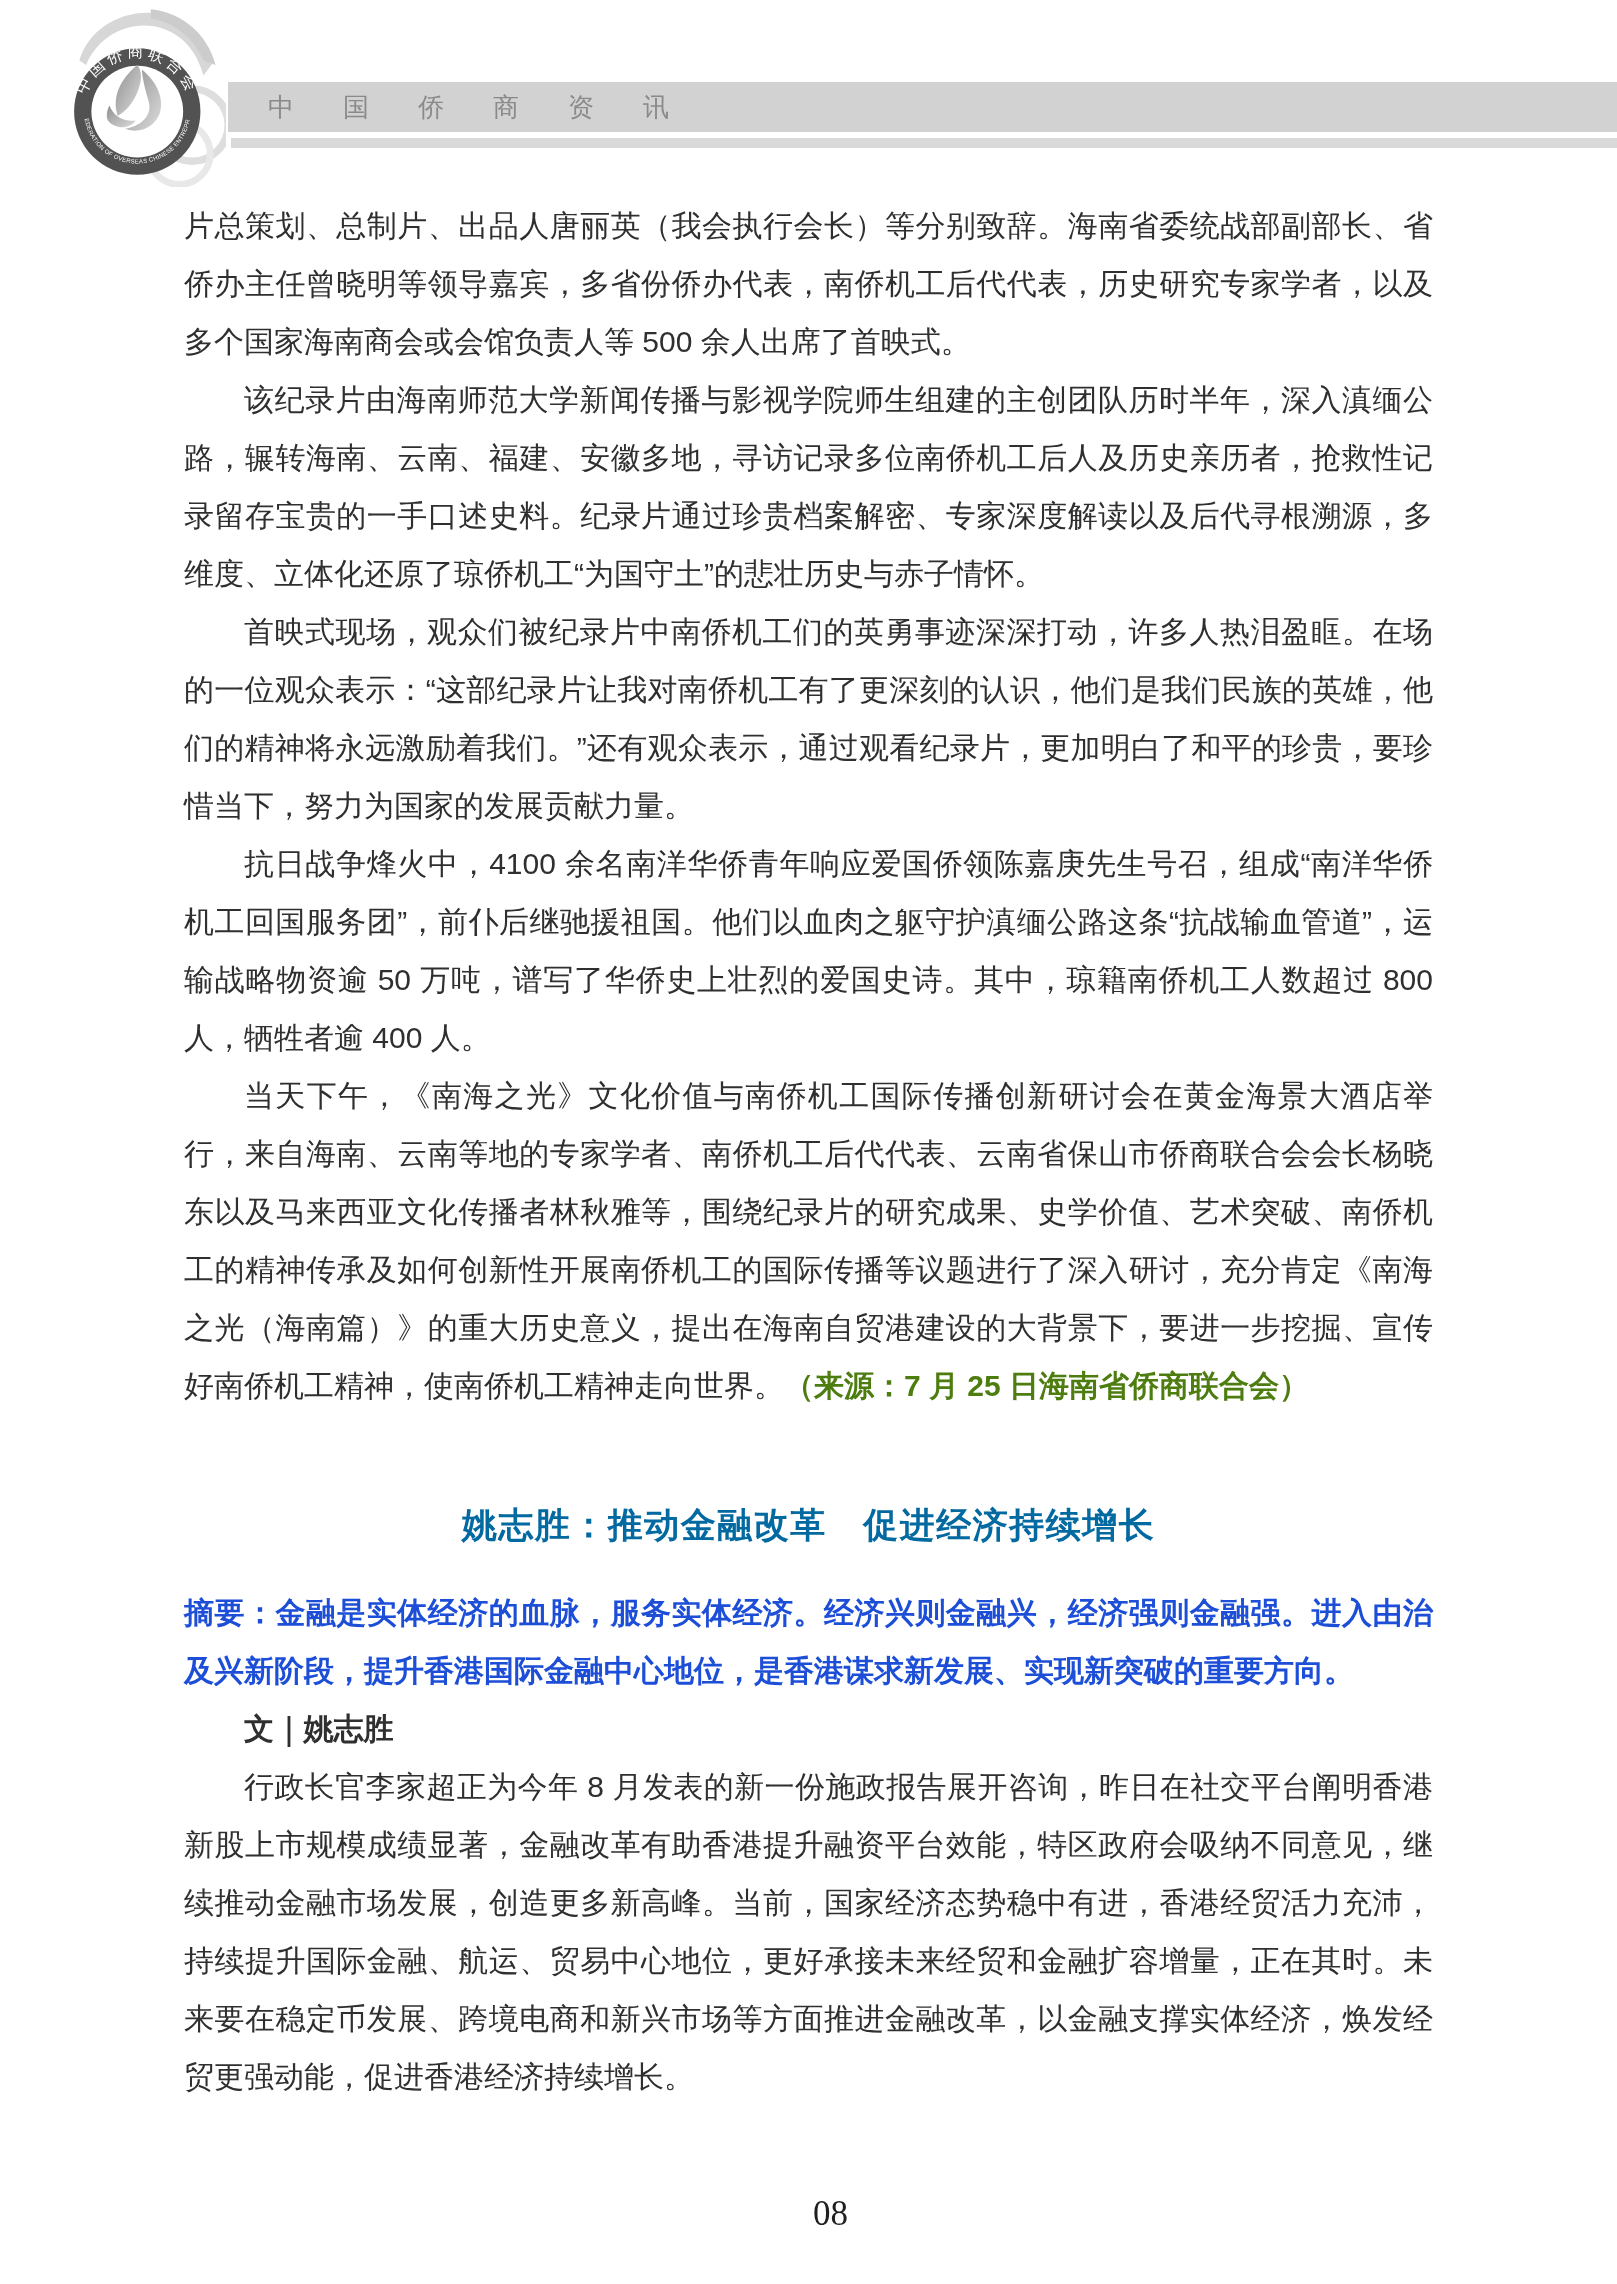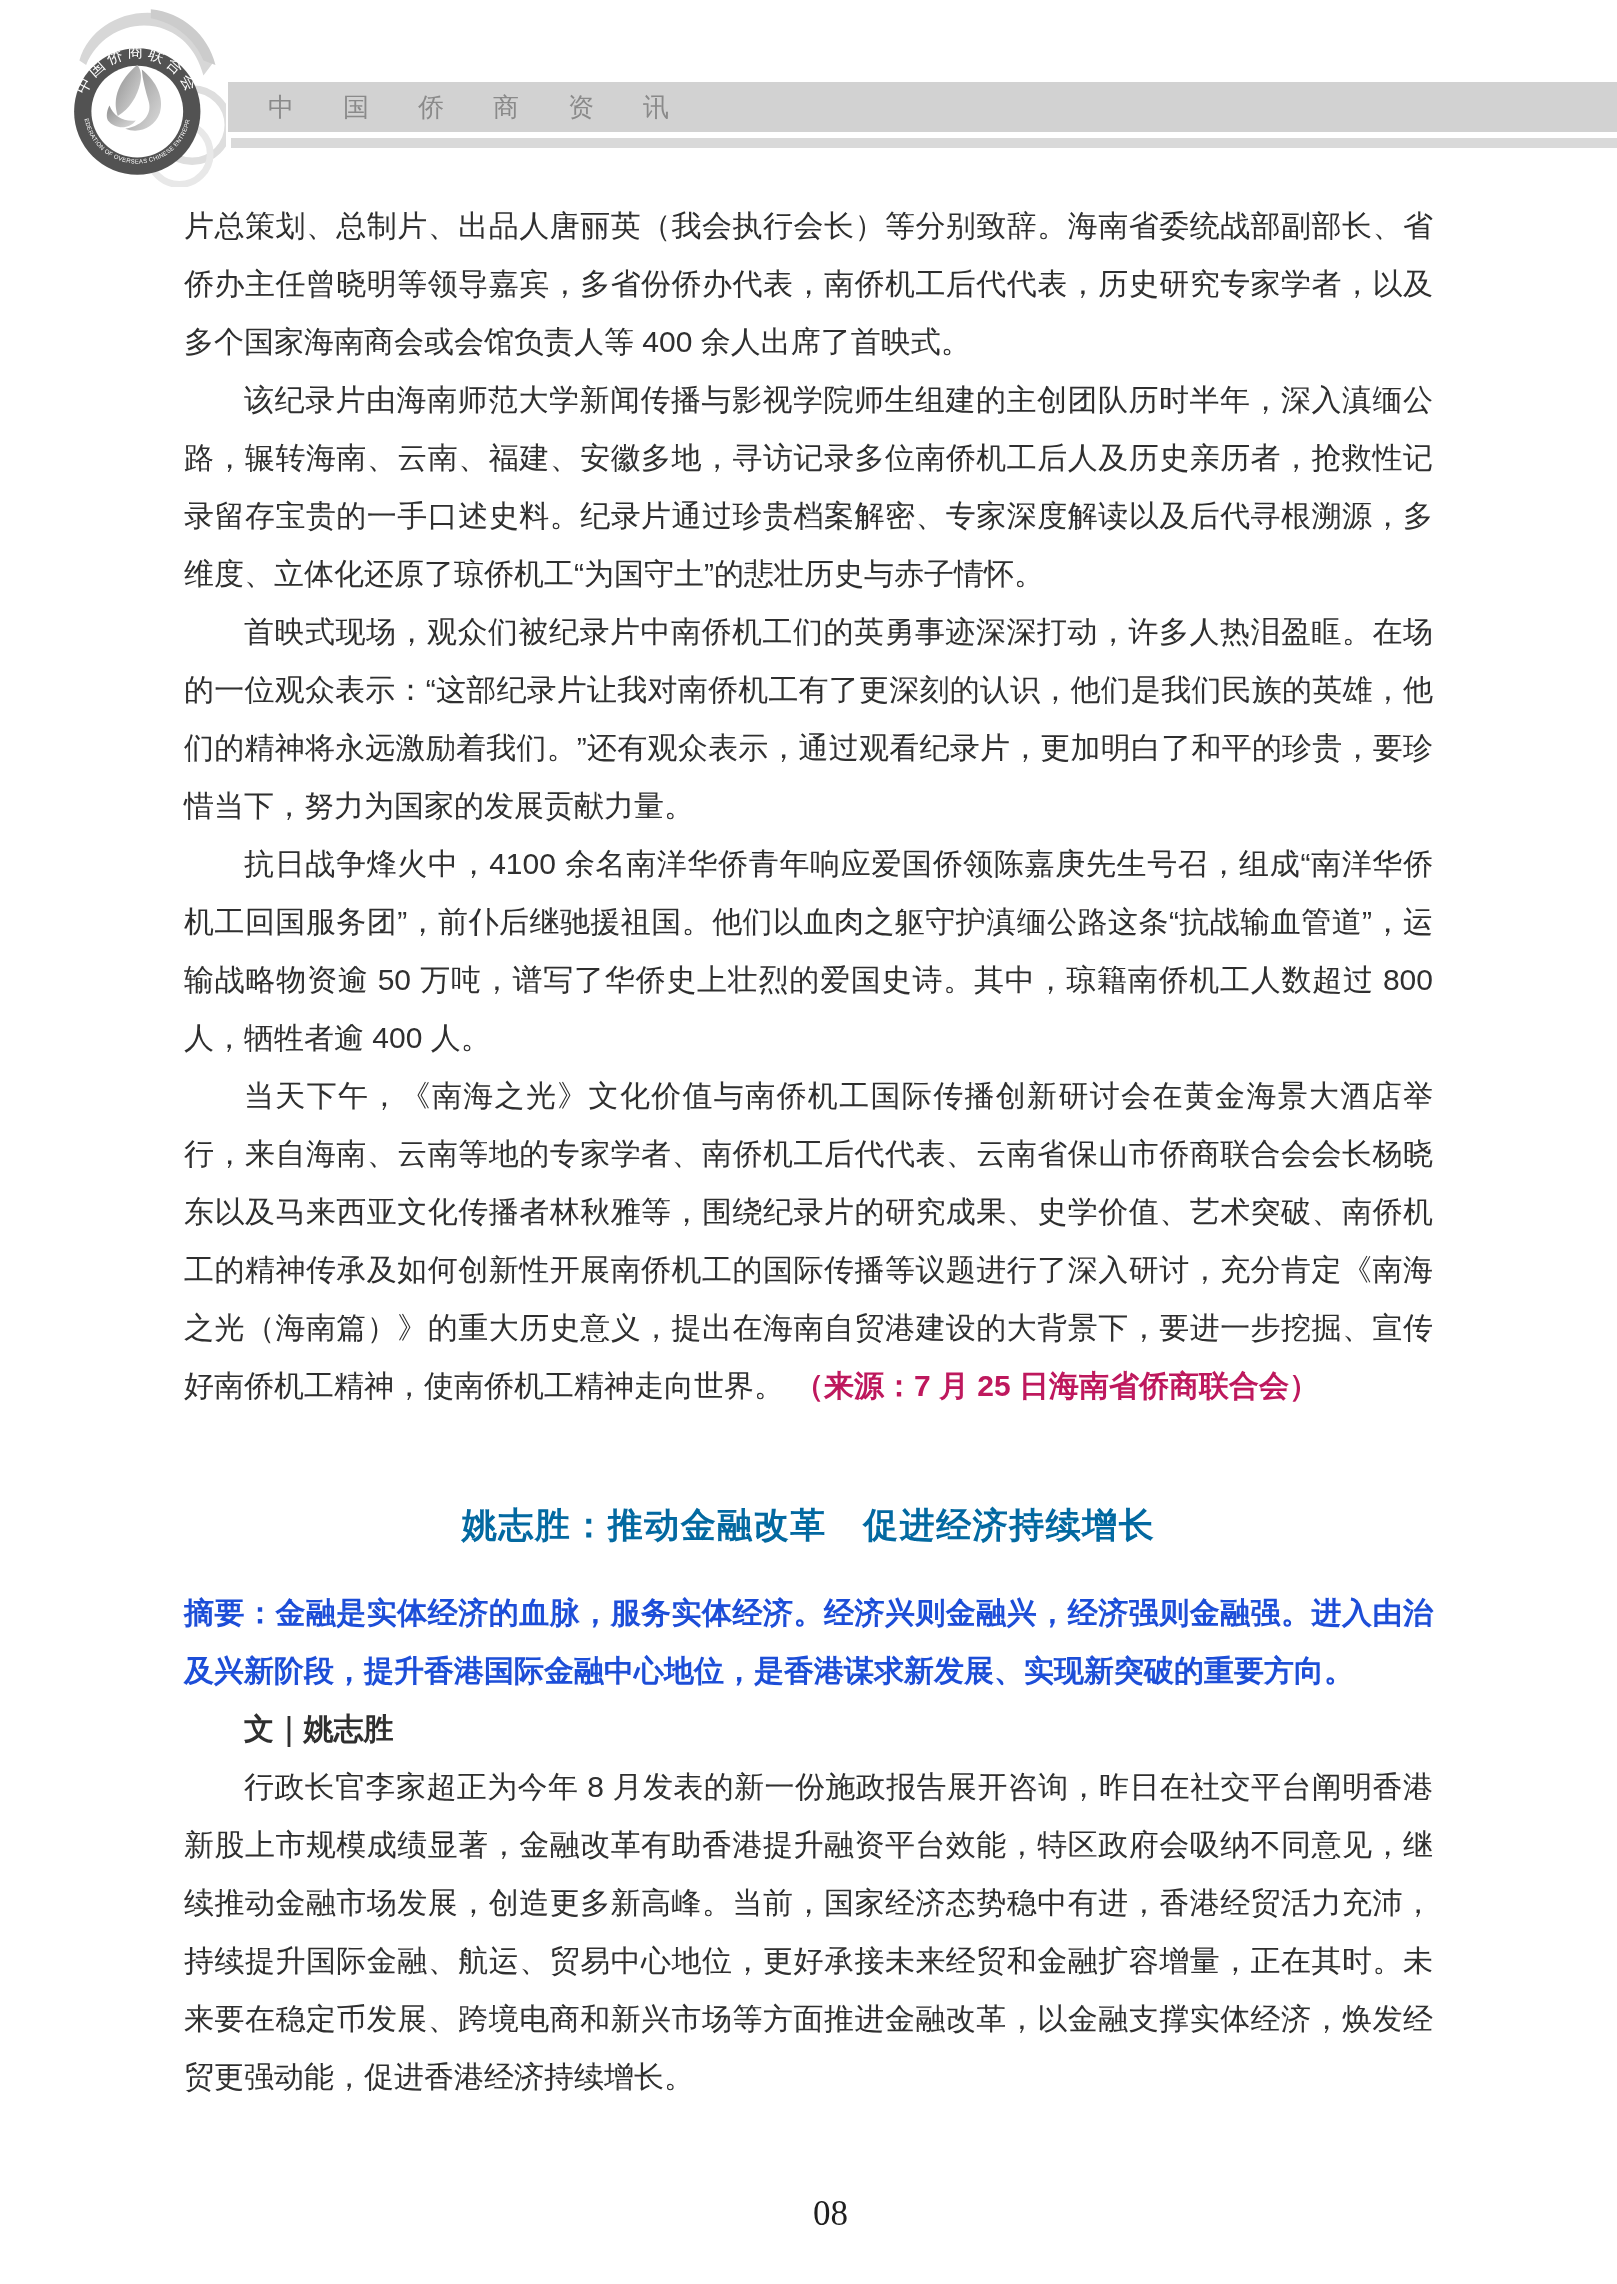--- a/index.html
+++ b/index.html
@@ -16,21 +16,21 @@
   }
   .logo-wrap { position:absolute; left:38px; top:6px; width:188px; height:181px; }
   
   .column {
     position:absolute; left:184px; width:1249px; top:197px;
     font-size:30px; line-height:58px; color:#2f2f2f;
     text-align:justify; font-weight:400;
   }
   .column p { margin:0; }
   p.indent { text-indent:60px; }
-  b.source { font-weight:700; color:#be185d;margin-left:10px; }
+  b.source { font-weight:700; color:#4d7c0f; }
   h1.article-title {
     margin:80px 0 0 0; font-size:35px; line-height:60px; text-align:center;
     color:#0369a1; font-weight:700; letter-spacing:1.5px;
   }
   p.abstract { margin-top:29px; font-weight:700; color:#1d4ed8; }
   p.byline { font-weight:600; text-indent:60px; }
   
   .page-number {
     position:absolute; left:0; right:0; top:2194px; text-align:center;
     font-family:"Liberation Serif","DejaVu Serif",serif;
@@ -71,21 +71,21 @@
     </text>
 
     <path d="M132 78 C108 98 98 122 106 146 C122 136 132 120 136 102 C138 92 137 84 132 78 Z" fill="url(#emb)"></path>
     <path d="M138 84 C158 100 168 122 162 142 C155 162 134 170 116 163 C142 158 152 142 147 126 C143 112 139 98 138 84 Z" fill="url(#emb)"></path>
     <path d="M95 132 C100 146 114 154 130 152 C122 164 102 164 93 152 C90 146 92 138 95 132 Z" fill="url(#emb)"></path>
   </svg>
 </div>
 
 <div class="column">
 
-  <p>片总策划、总制片、出品人唐丽英（我会执行会长）等分别致辞。海南省委统战部副部长、省侨办主任曾晓明等领导嘉宾，多省份侨办代表，南侨机工后代代表，历史研究专家学者，以及多个国家海南商会或会馆负责人等 400 余人出席了首映式。</p>
+  <p>片总策划、总制片、出品人唐丽英（我会执行会长）等分别致辞。海南省委统战部副部长、省侨办主任曾晓明等领导嘉宾，多省份侨办代表，南侨机工后代代表，历史研究专家学者，以及多个国家海南商会或会馆负责人等 500 余人出席了首映式。</p>
   <p class="indent">该纪录片由海南师范大学新闻传播与影视学院师生组建的主创团队历时半年，深入滇缅公路，辗转海南、云南、福建、安徽多地，寻访记录多位南侨机工后人及历史亲历者，抢救性记录留存宝贵的一手口述史料。纪录片通过珍贵档案解密、专家深度解读以及后代寻根溯源，多维度、立体化还原了琼侨机工“为国守土”的悲壮历史与赤子情怀。</p>
   <p class="indent">首映式现场，观众们被纪录片中南侨机工们的英勇事迹深深打动，许多人热泪盈眶。在场的一位观众表示：“这部纪录片让我对南侨机工有了更深刻的认识，他们是我们民族的英雄，他们的精神将永远激励着我们。”还有观众表示，通过观看纪录片，更加明白了和平的珍贵，要珍惜当下，努力为国家的发展贡献力量。</p>
   <p class="indent">抗日战争烽火中，4100 余名南洋华侨青年响应爱国侨领陈嘉庚先生号召，组成“南洋华侨机工回国服务团”，前仆后继驰援祖国。他们以血肉之躯守护滇缅公路这条“抗战输血管道”，运输战略物资逾 50 万吨，谱写了华侨史上壮烈的爱国史诗。其中，琼籍南侨机工人数超过 800 人，牺牲者逾 400 人。</p>
   <p class="indent"><span>当天下午，《南海之光》文化价值与南侨机工国际传播创新研讨会在黄金海景大酒店举行，来自海南、云南等地的专家学者、南侨机工后代代表、云南省保山市侨商联合会会长杨晓东以及马来西亚文化传播者林秋雅等，围绕纪录片的研究成果、史学价值、艺术突破、南侨机工的精神传承及如何创新性开展南侨机工的国际传播等议题进行了深入研讨，充分肯定《南海之光（海南篇）》的重大历史意义，提出在海南自贸港建设的大背景下，要进一步挖掘、宣传好南侨机工精神，使南侨机工精神走向世界。</span><b class="source">（来源：7 月 25 日海南省侨商联合会）</b></p>
 
   <h1 class="article-title">姚志胜：推动金融改革　促进经济持续增长</h1>
   <p class="abstract">摘要：金融是实体经济的血脉，服务实体经济。经济兴则金融兴，经济强则金融强。进入由治及兴新阶段，提升香港国际金融中心地位，是香港谋求新发展、实现新突破的重要方向。</p>
   <p class="byline">文｜姚志胜</p>
   <p class="indent">行政长官李家超正为今年 8 月发表的新一份施政报告展开咨询，昨日在社交平台阐明香港新股上市规模成绩显著，金融改革有助香港提升融资平台效能，特区政府会吸纳不同意见，继续推动金融市场发展，创造更多新高峰。当前，国家经济态势稳中有进，香港经贸活力充沛，持续提升国际金融、航运、贸易中心地位，更好承接未来经贸和金融扩容增量，正在其时。未来要在稳定币发展、跨境电商和新兴市场等方面推进金融改革，以金融支撑实体经济，焕发经贸更强动能，促进香港经济持续增长。</p>
 

